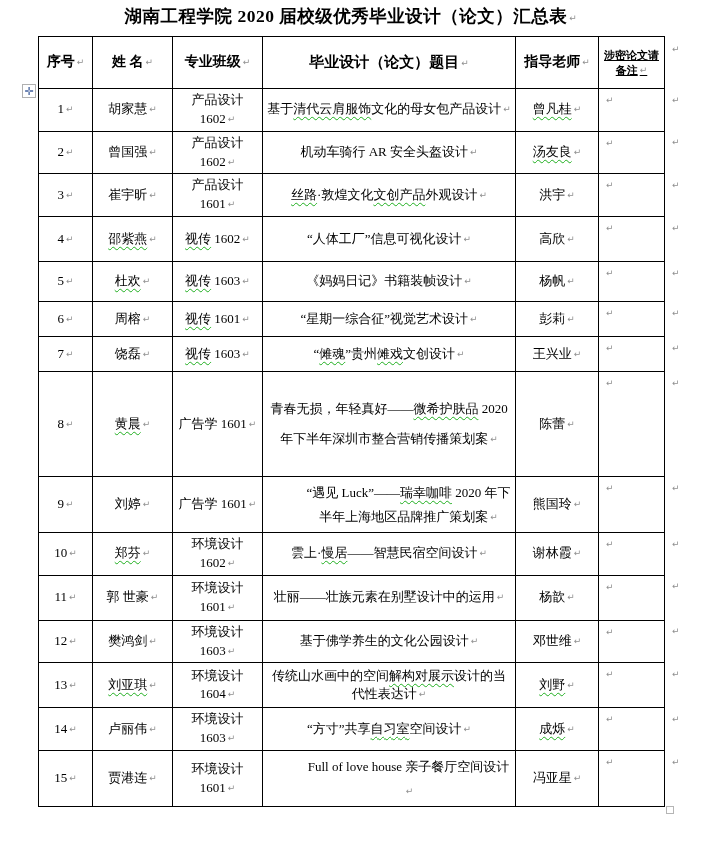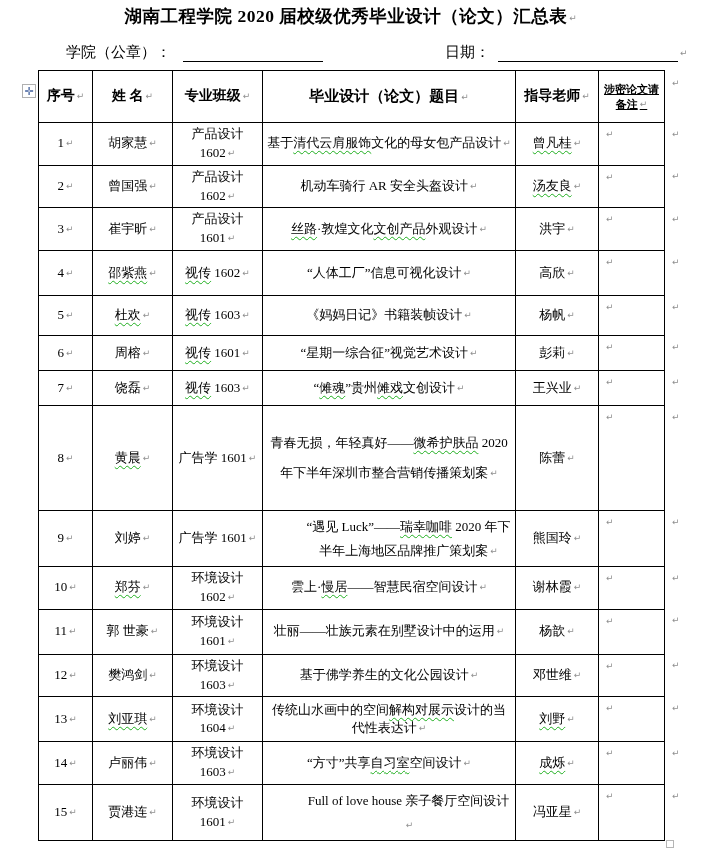--- a/index.html
+++ b/index.html
@@ -111,23 +111,20 @@
 </style>
 </head>
 <body>
 
 <div class="page">
 
   <div class="doc-title">
     <span>湖南工程学院 2020 届校级优秀毕业设计（论文）汇总表</span><span class="pmark">↵</span>
   </div>
 
-  <div class="subline">
-    <span>学院（公章）：</span><span class="blank blank1"><span></span></span><span class="gap"></span><span>日期：</span><span class="blank blank2"><span></span></span><span class="pmark">↵</span>
-  </div>
 
   <div class="move-handle">
     <span>✛</span>
   </div>
 
   <div class="table-wrap">
     <table class="summary">
       <colgroup>
         <col style="width:54px">
           <col style="width:80px">

